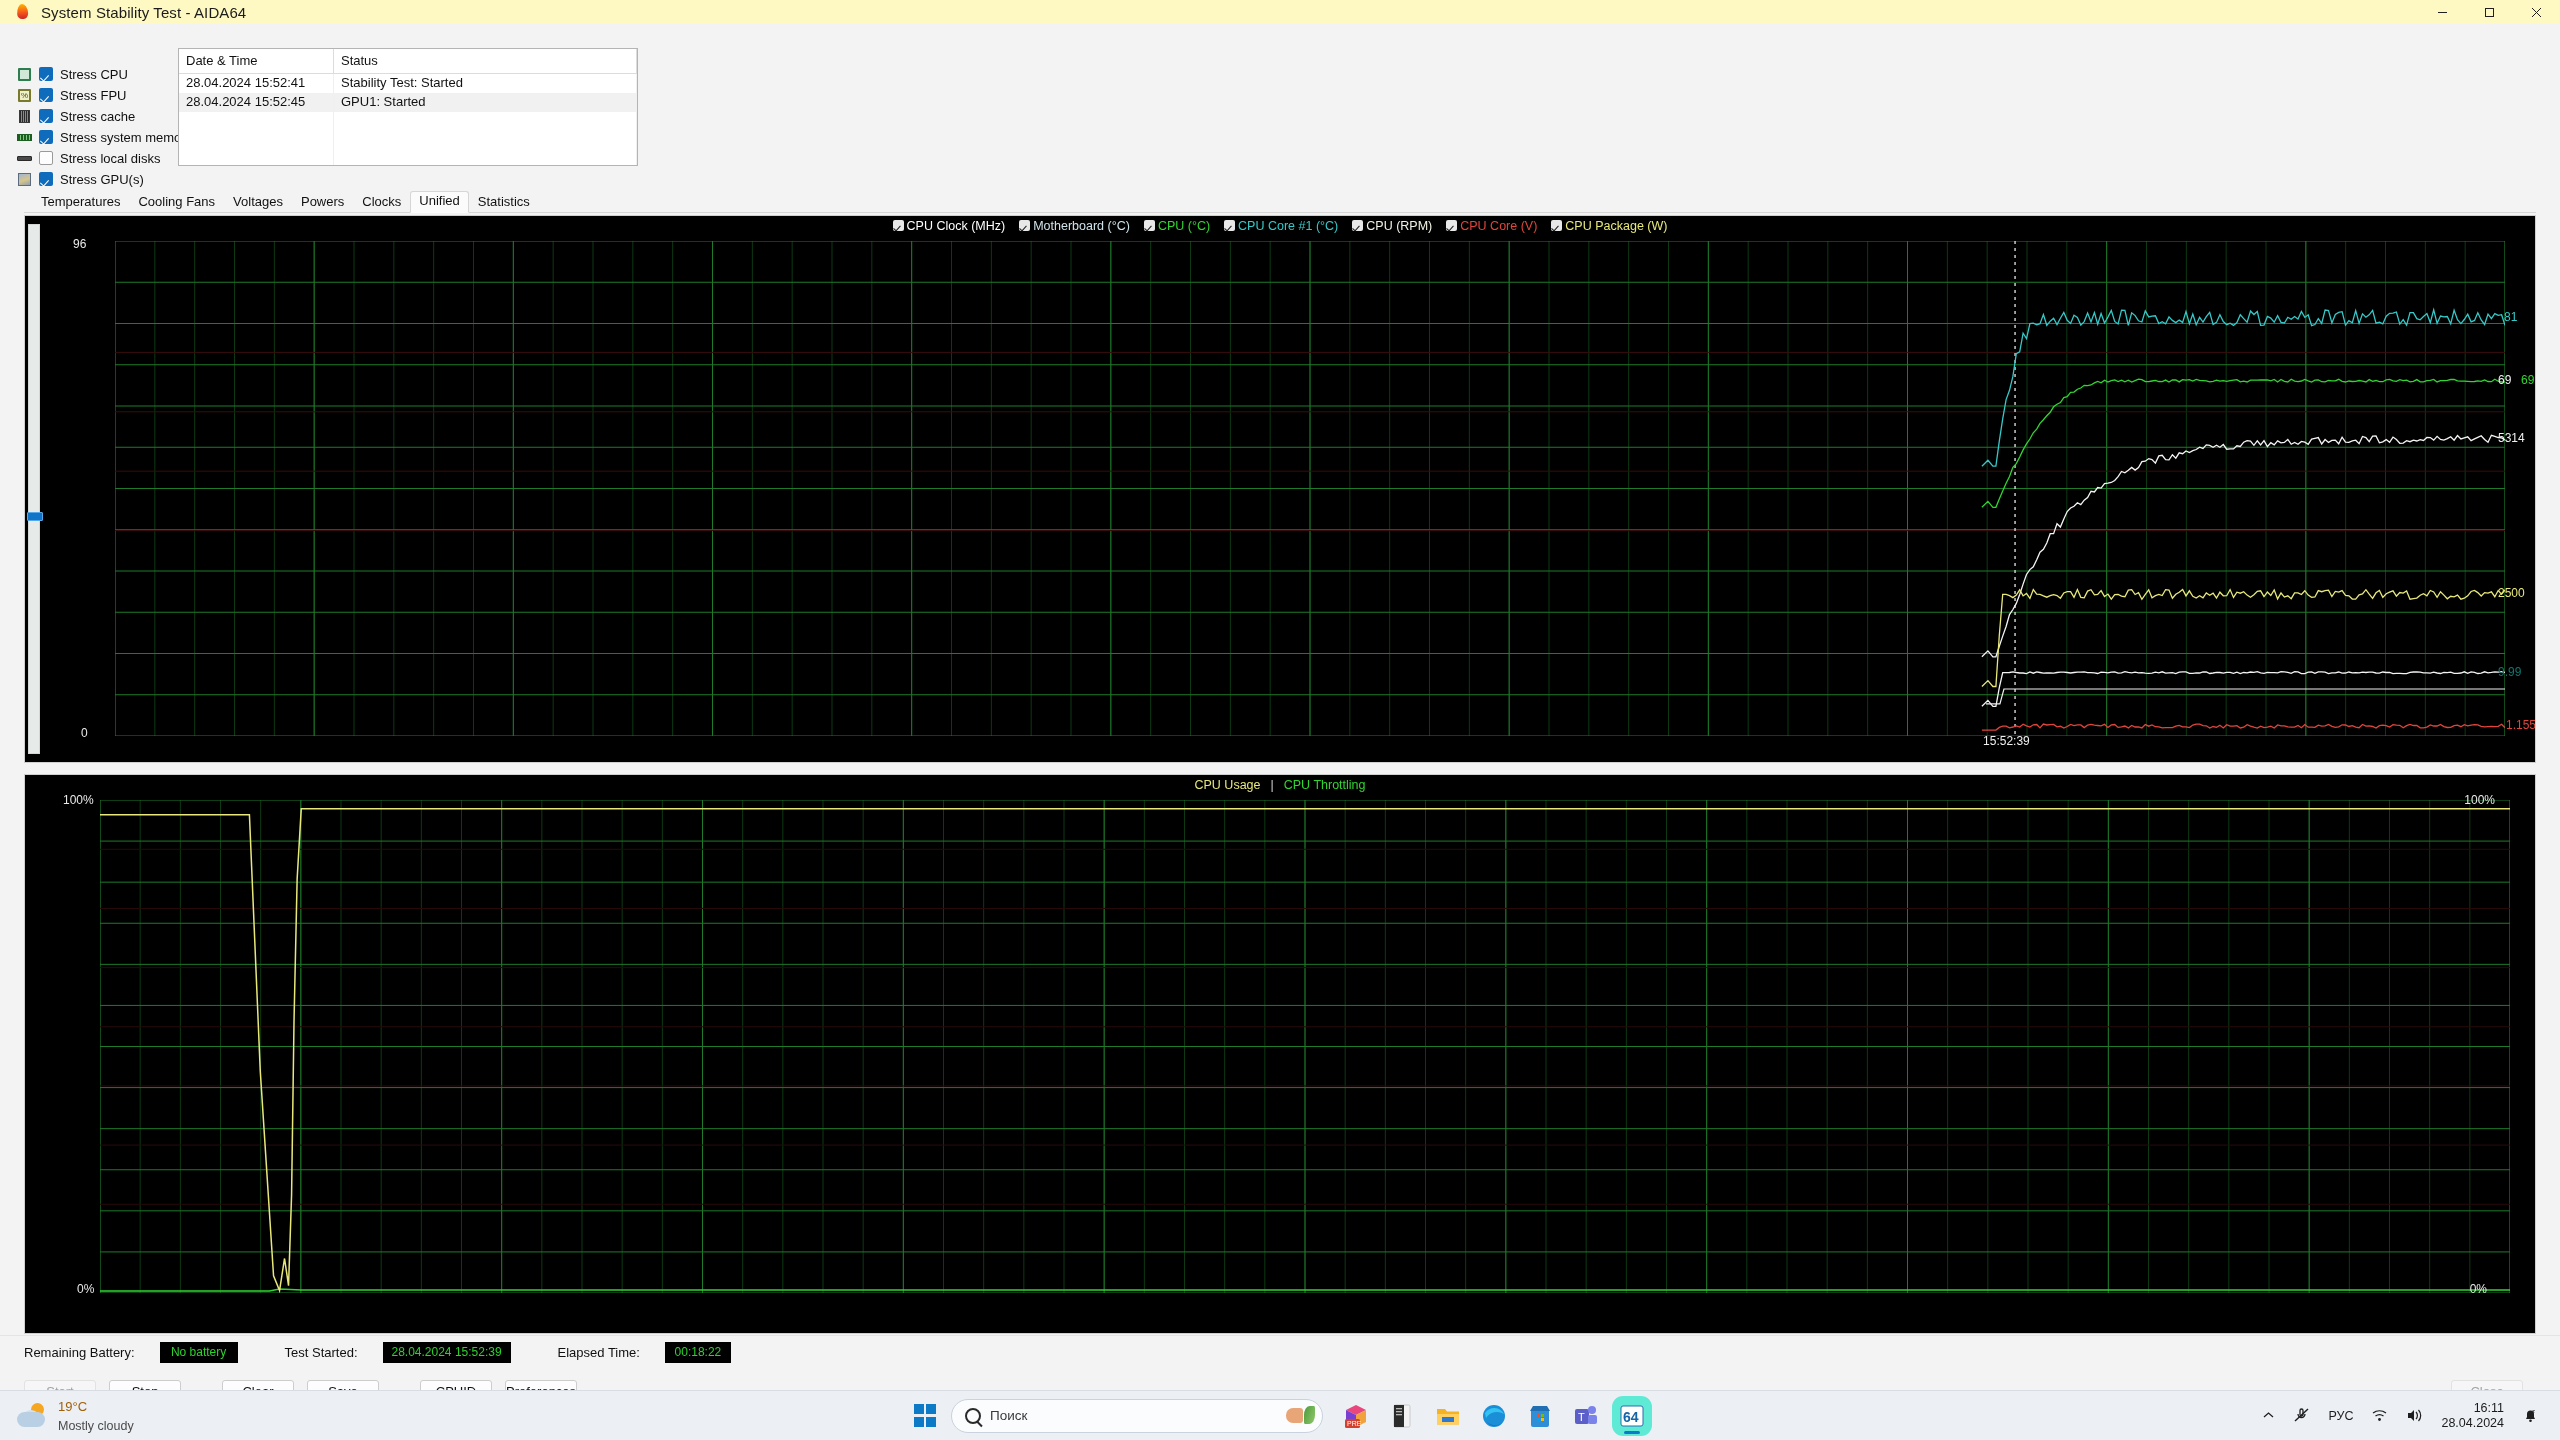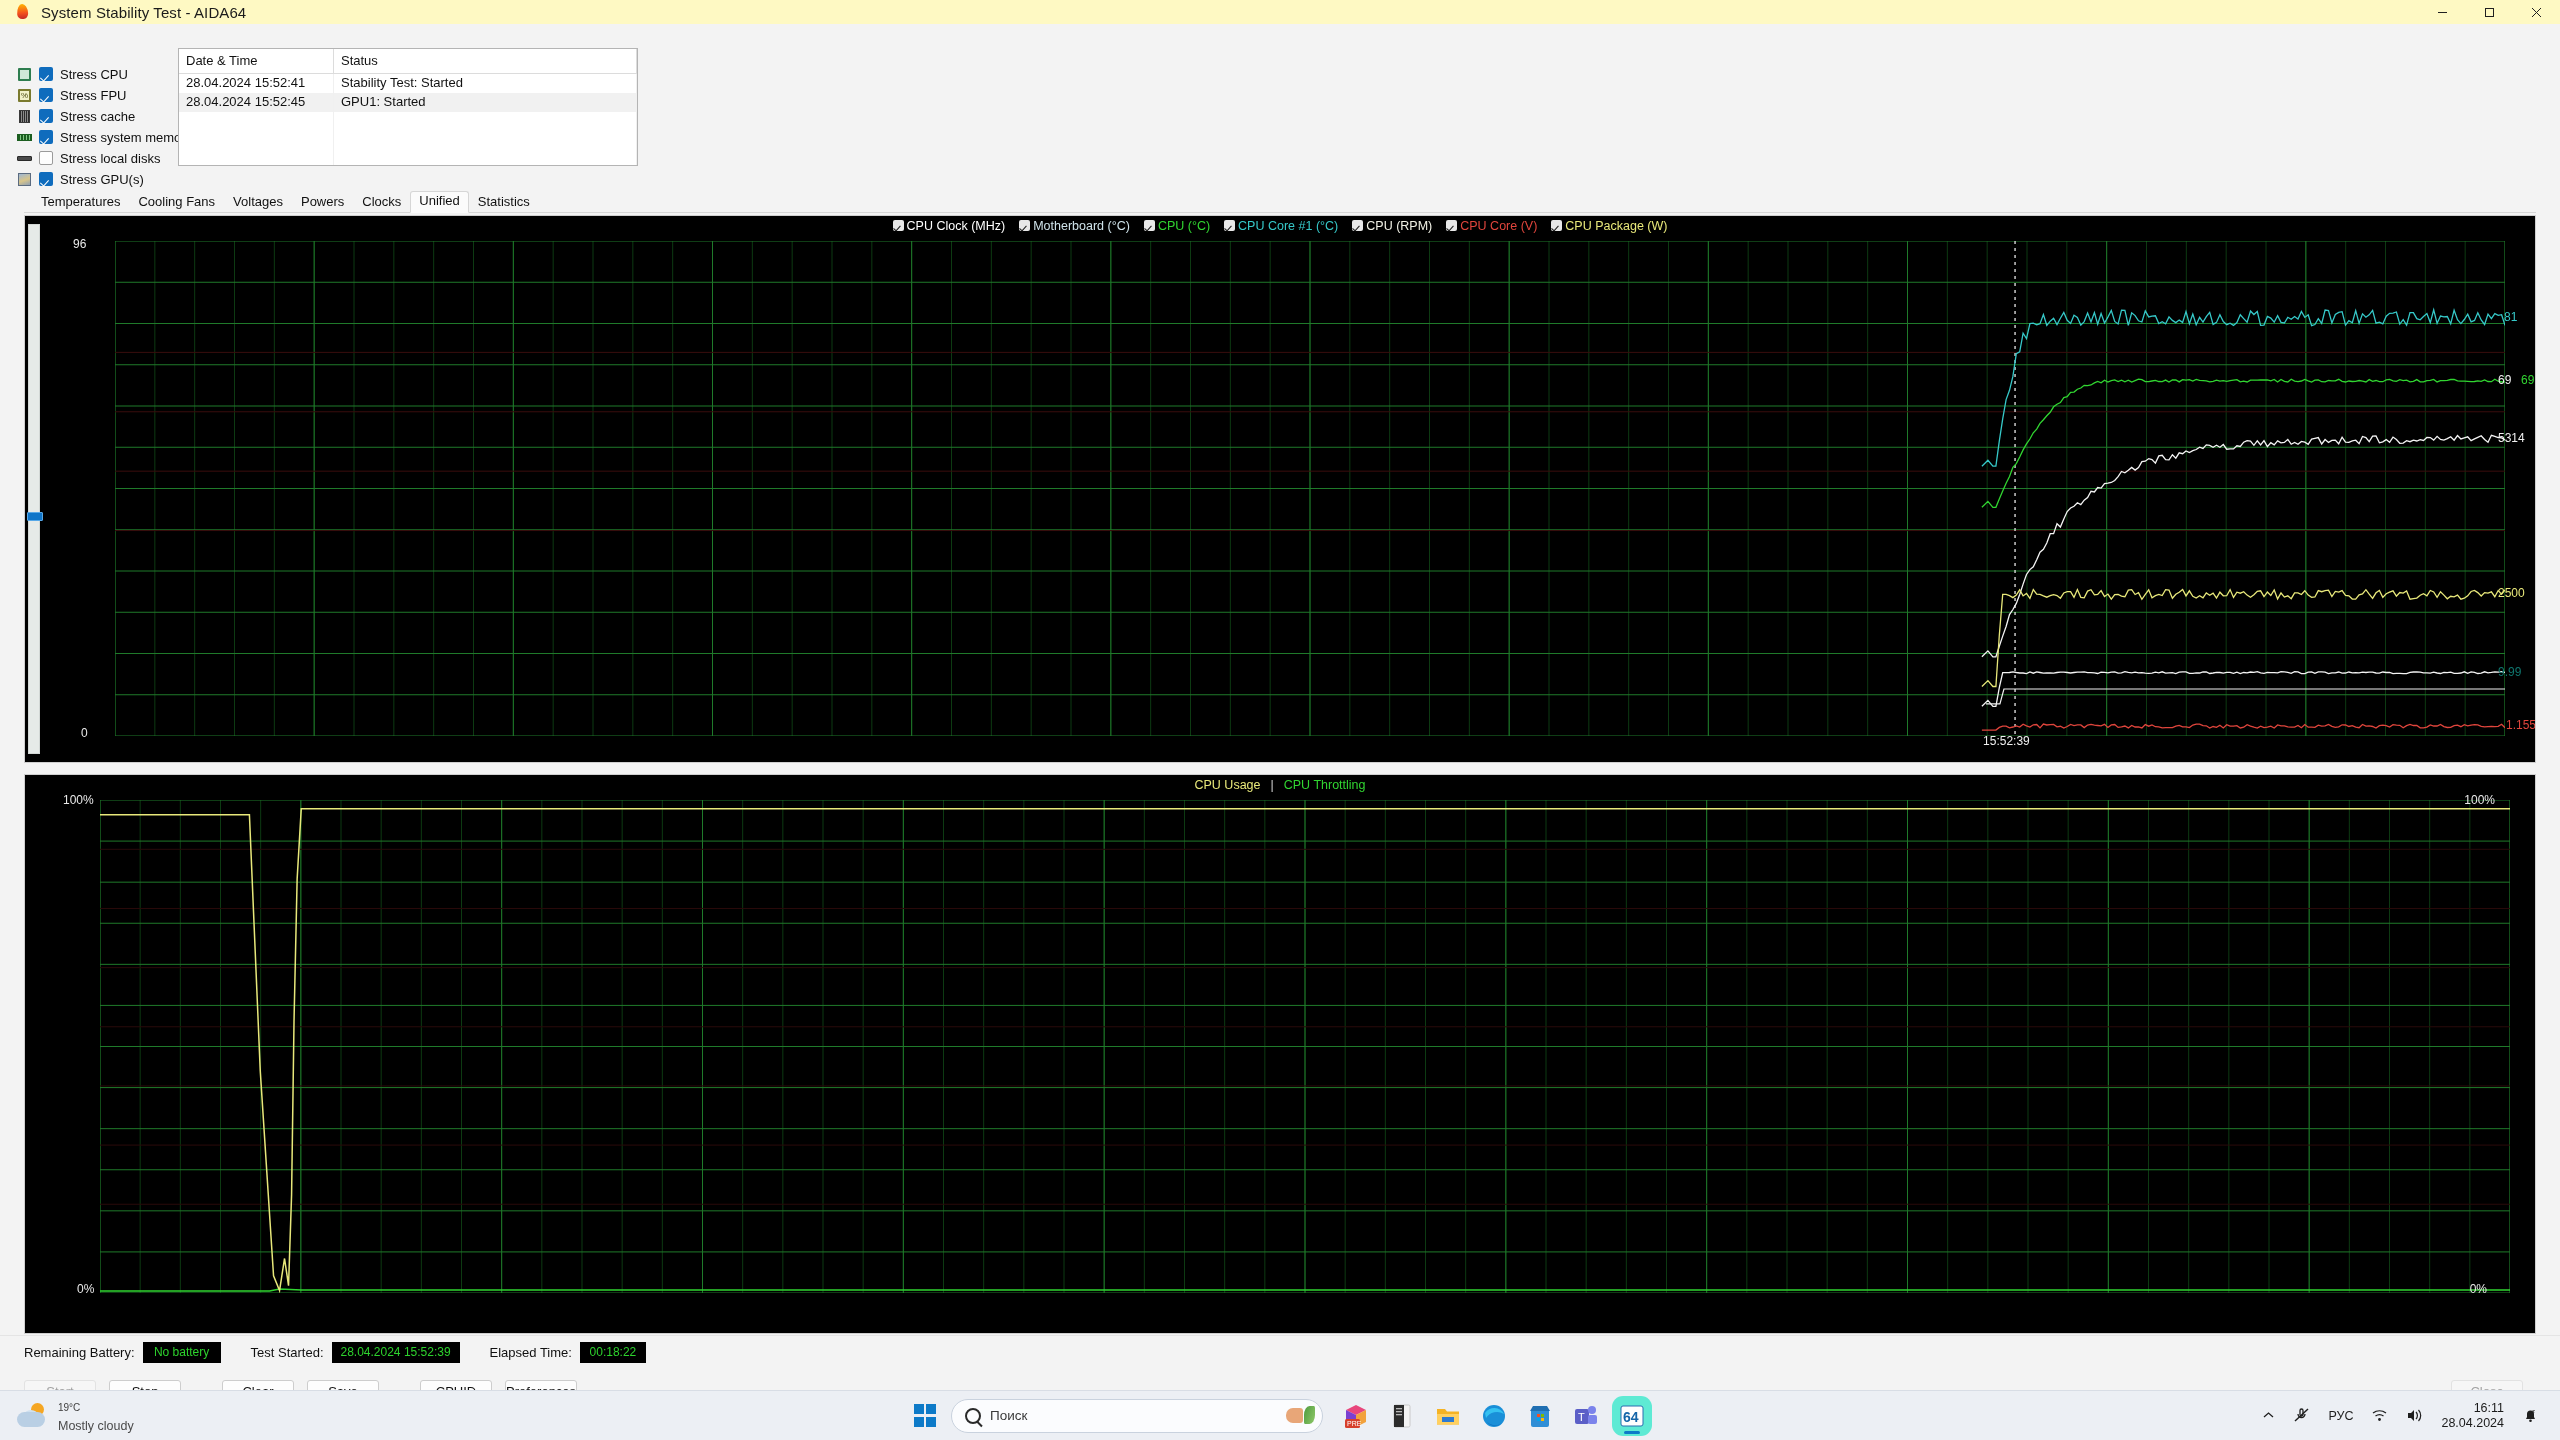--- a/index.html
+++ b/index.html
@@ -229,21 +229,21 @@
   }
   #unified-slider .thumb {
     position: absolute; left: -2px; width: 16px; height: 9px; top: 287px;
     background: #1075c8; border: 1px solid #57a8e8; border-radius: 1px;
   }
 
   
   #statusbar {
     flex: 0 0 34px;
     display: flex; align-items: center;
-    padding-left: 24px; gap: 0;
+    padding-left: 24px; gap: 17px;
     background: #f3f3f3;
     border-top: 1px solid #e4e4e4;
   }
   .st-label { font-size: 13px; color: #101010; margin-right: 8px; white-space: nowrap; }
   .st-field {
     background: #000; color: #2dd22d;
     font-size: 12px; text-align: center;
     padding: 3px 0 4px 0;
     margin-right: 30px;
     white-space: nowrap;
@@ -293,21 +293,21 @@
   }
   #tb-weather .wico .cloud {
     position: absolute; left: 1px; bottom: 2px; width: 28px; height: 15px;
     background: #b9cfe4; border-radius: 9px;
   }
   #tb-weather .wico .cloud2 {
     position: absolute; left: 8px; bottom: 8px; width: 14px; height: 11px;
     background: #cfe0ef; border-radius: 50%;
   }
   .wtxt { line-height: 1.15; }
-  .wtemp { font-size: 10px; color: #404040; }
+  .wtemp { font-size: 13px; color: #a16207; }
   .wdesc { font-size: 12.5px; color: #4a4a4a; }
 
   #tb-center {
     position: absolute; left: 50%; transform: translateX(-50%);
     display: flex; align-items: center; gap: 0;
   }
   #start-btn {
     width: 40px; height: 40px; display: flex; align-items: center; justify-content: center;
     margin-right: 6px;
   }

